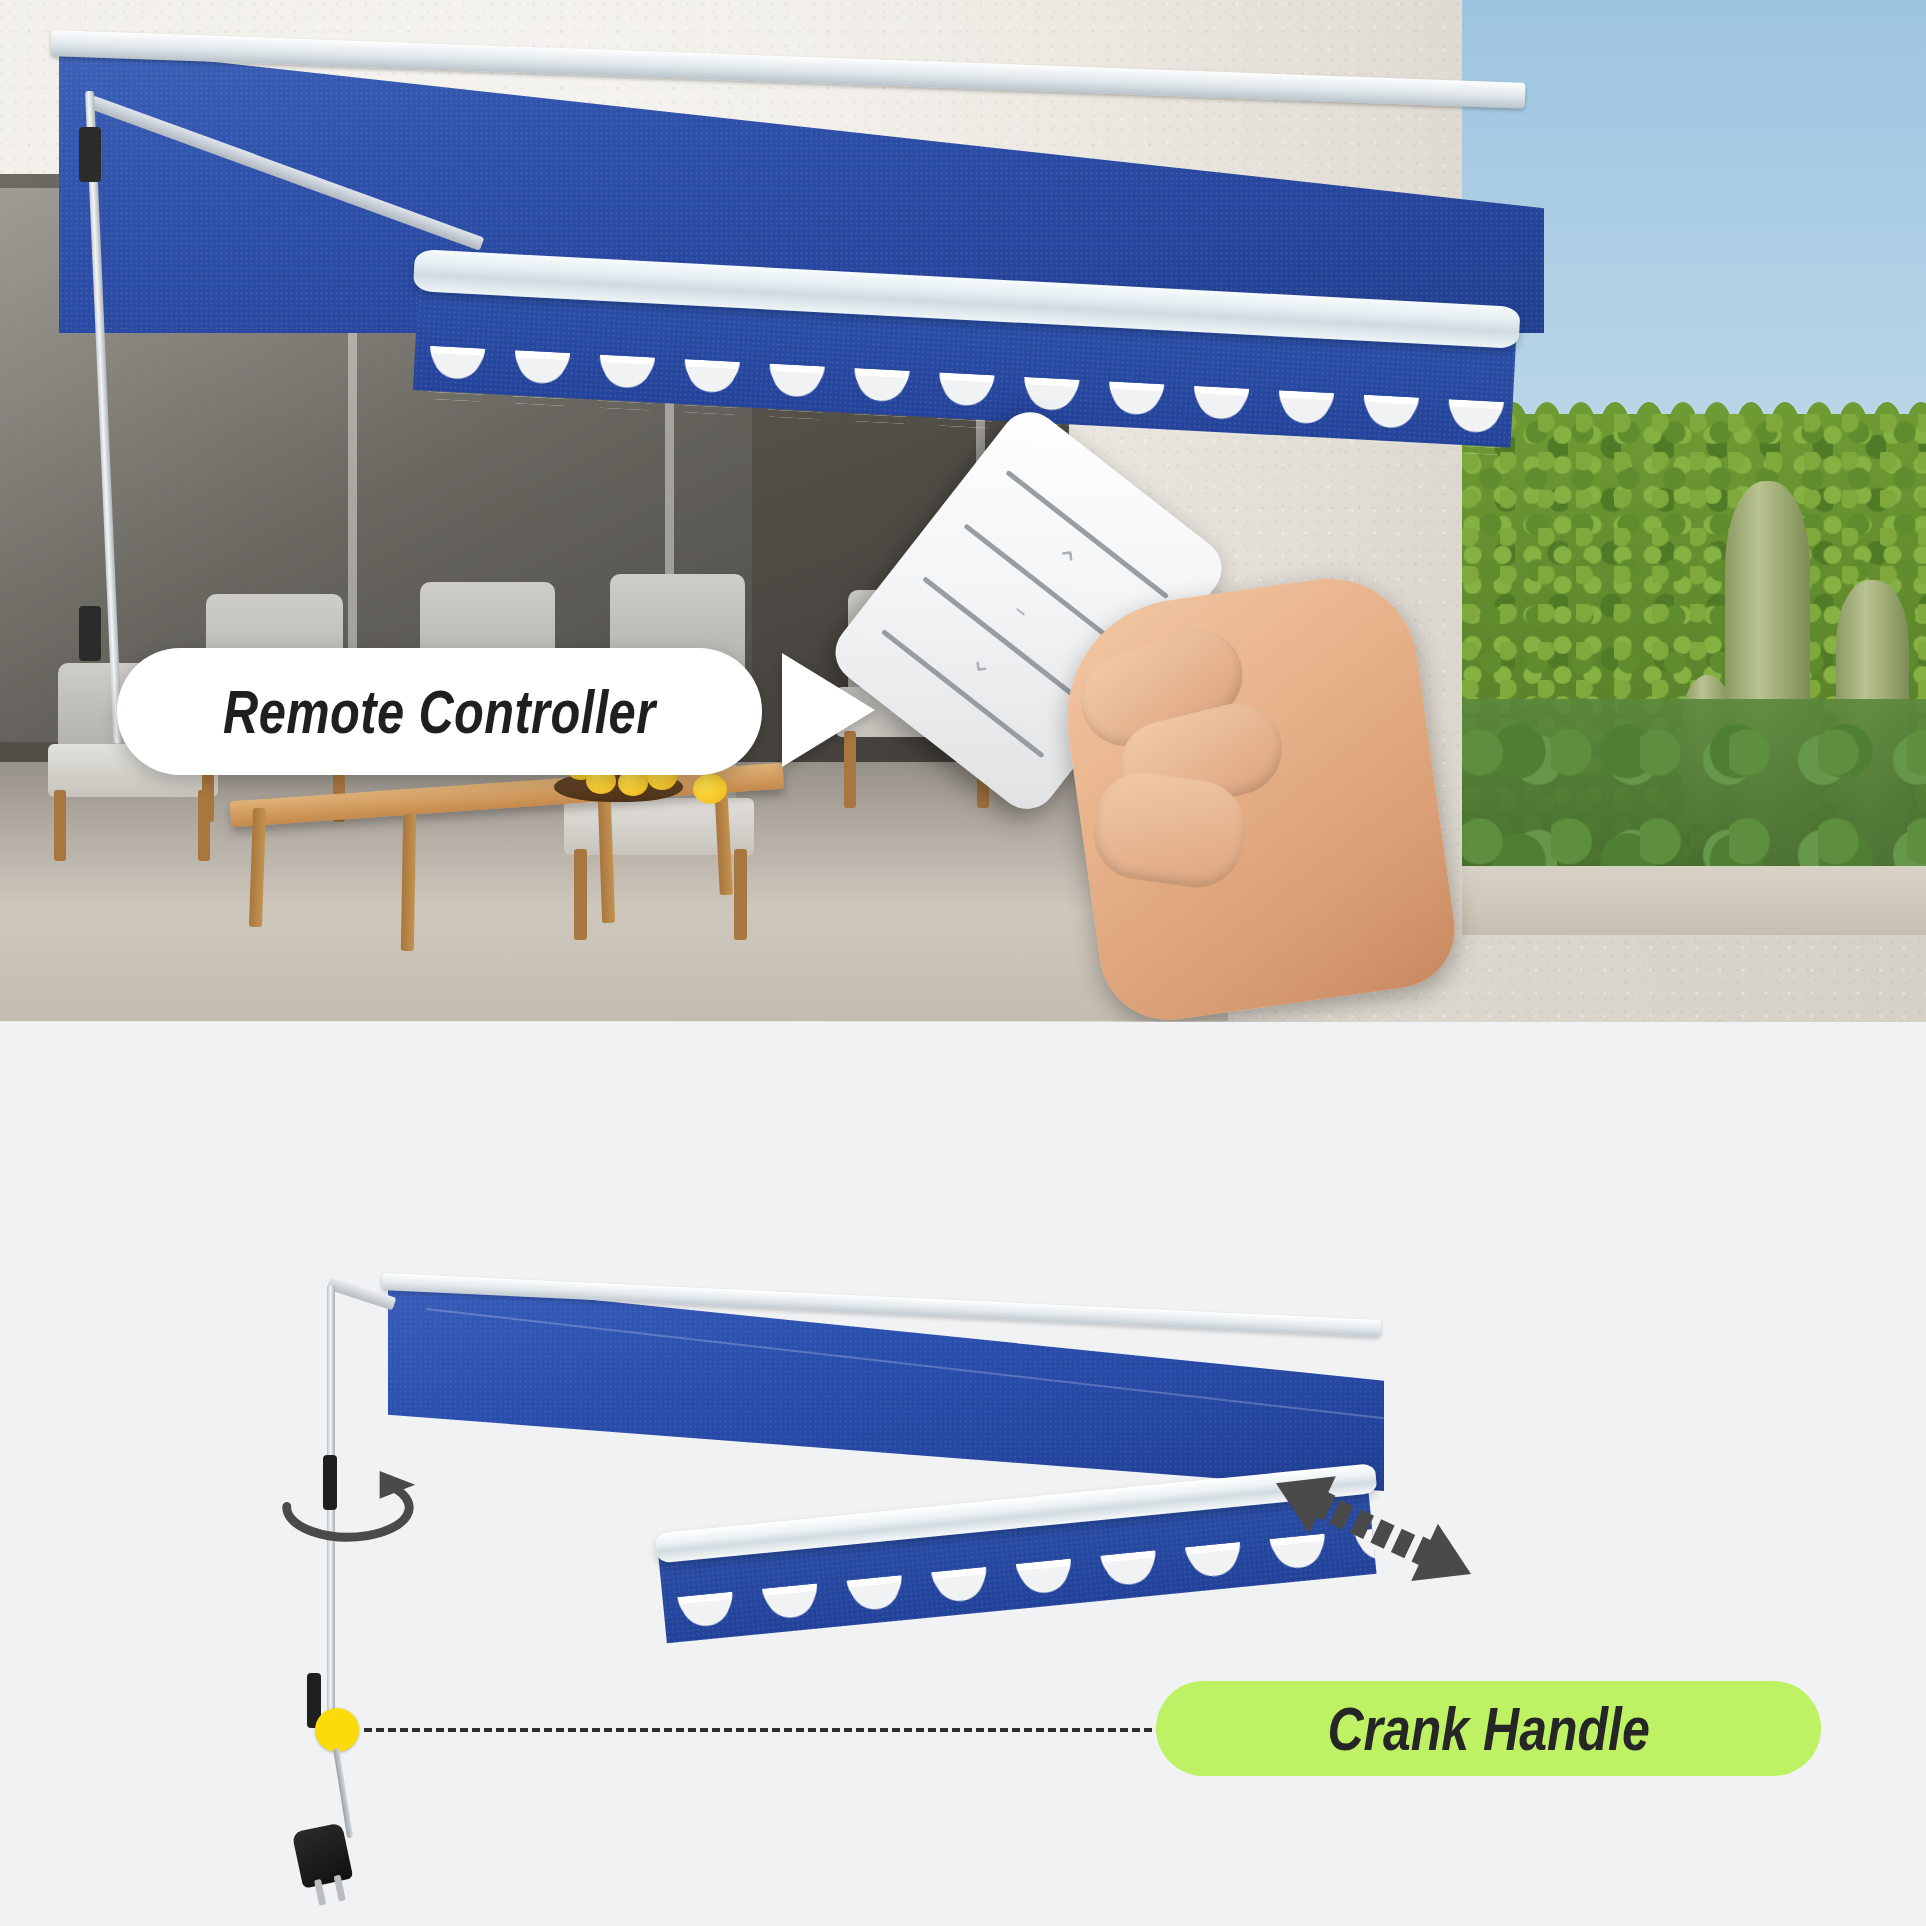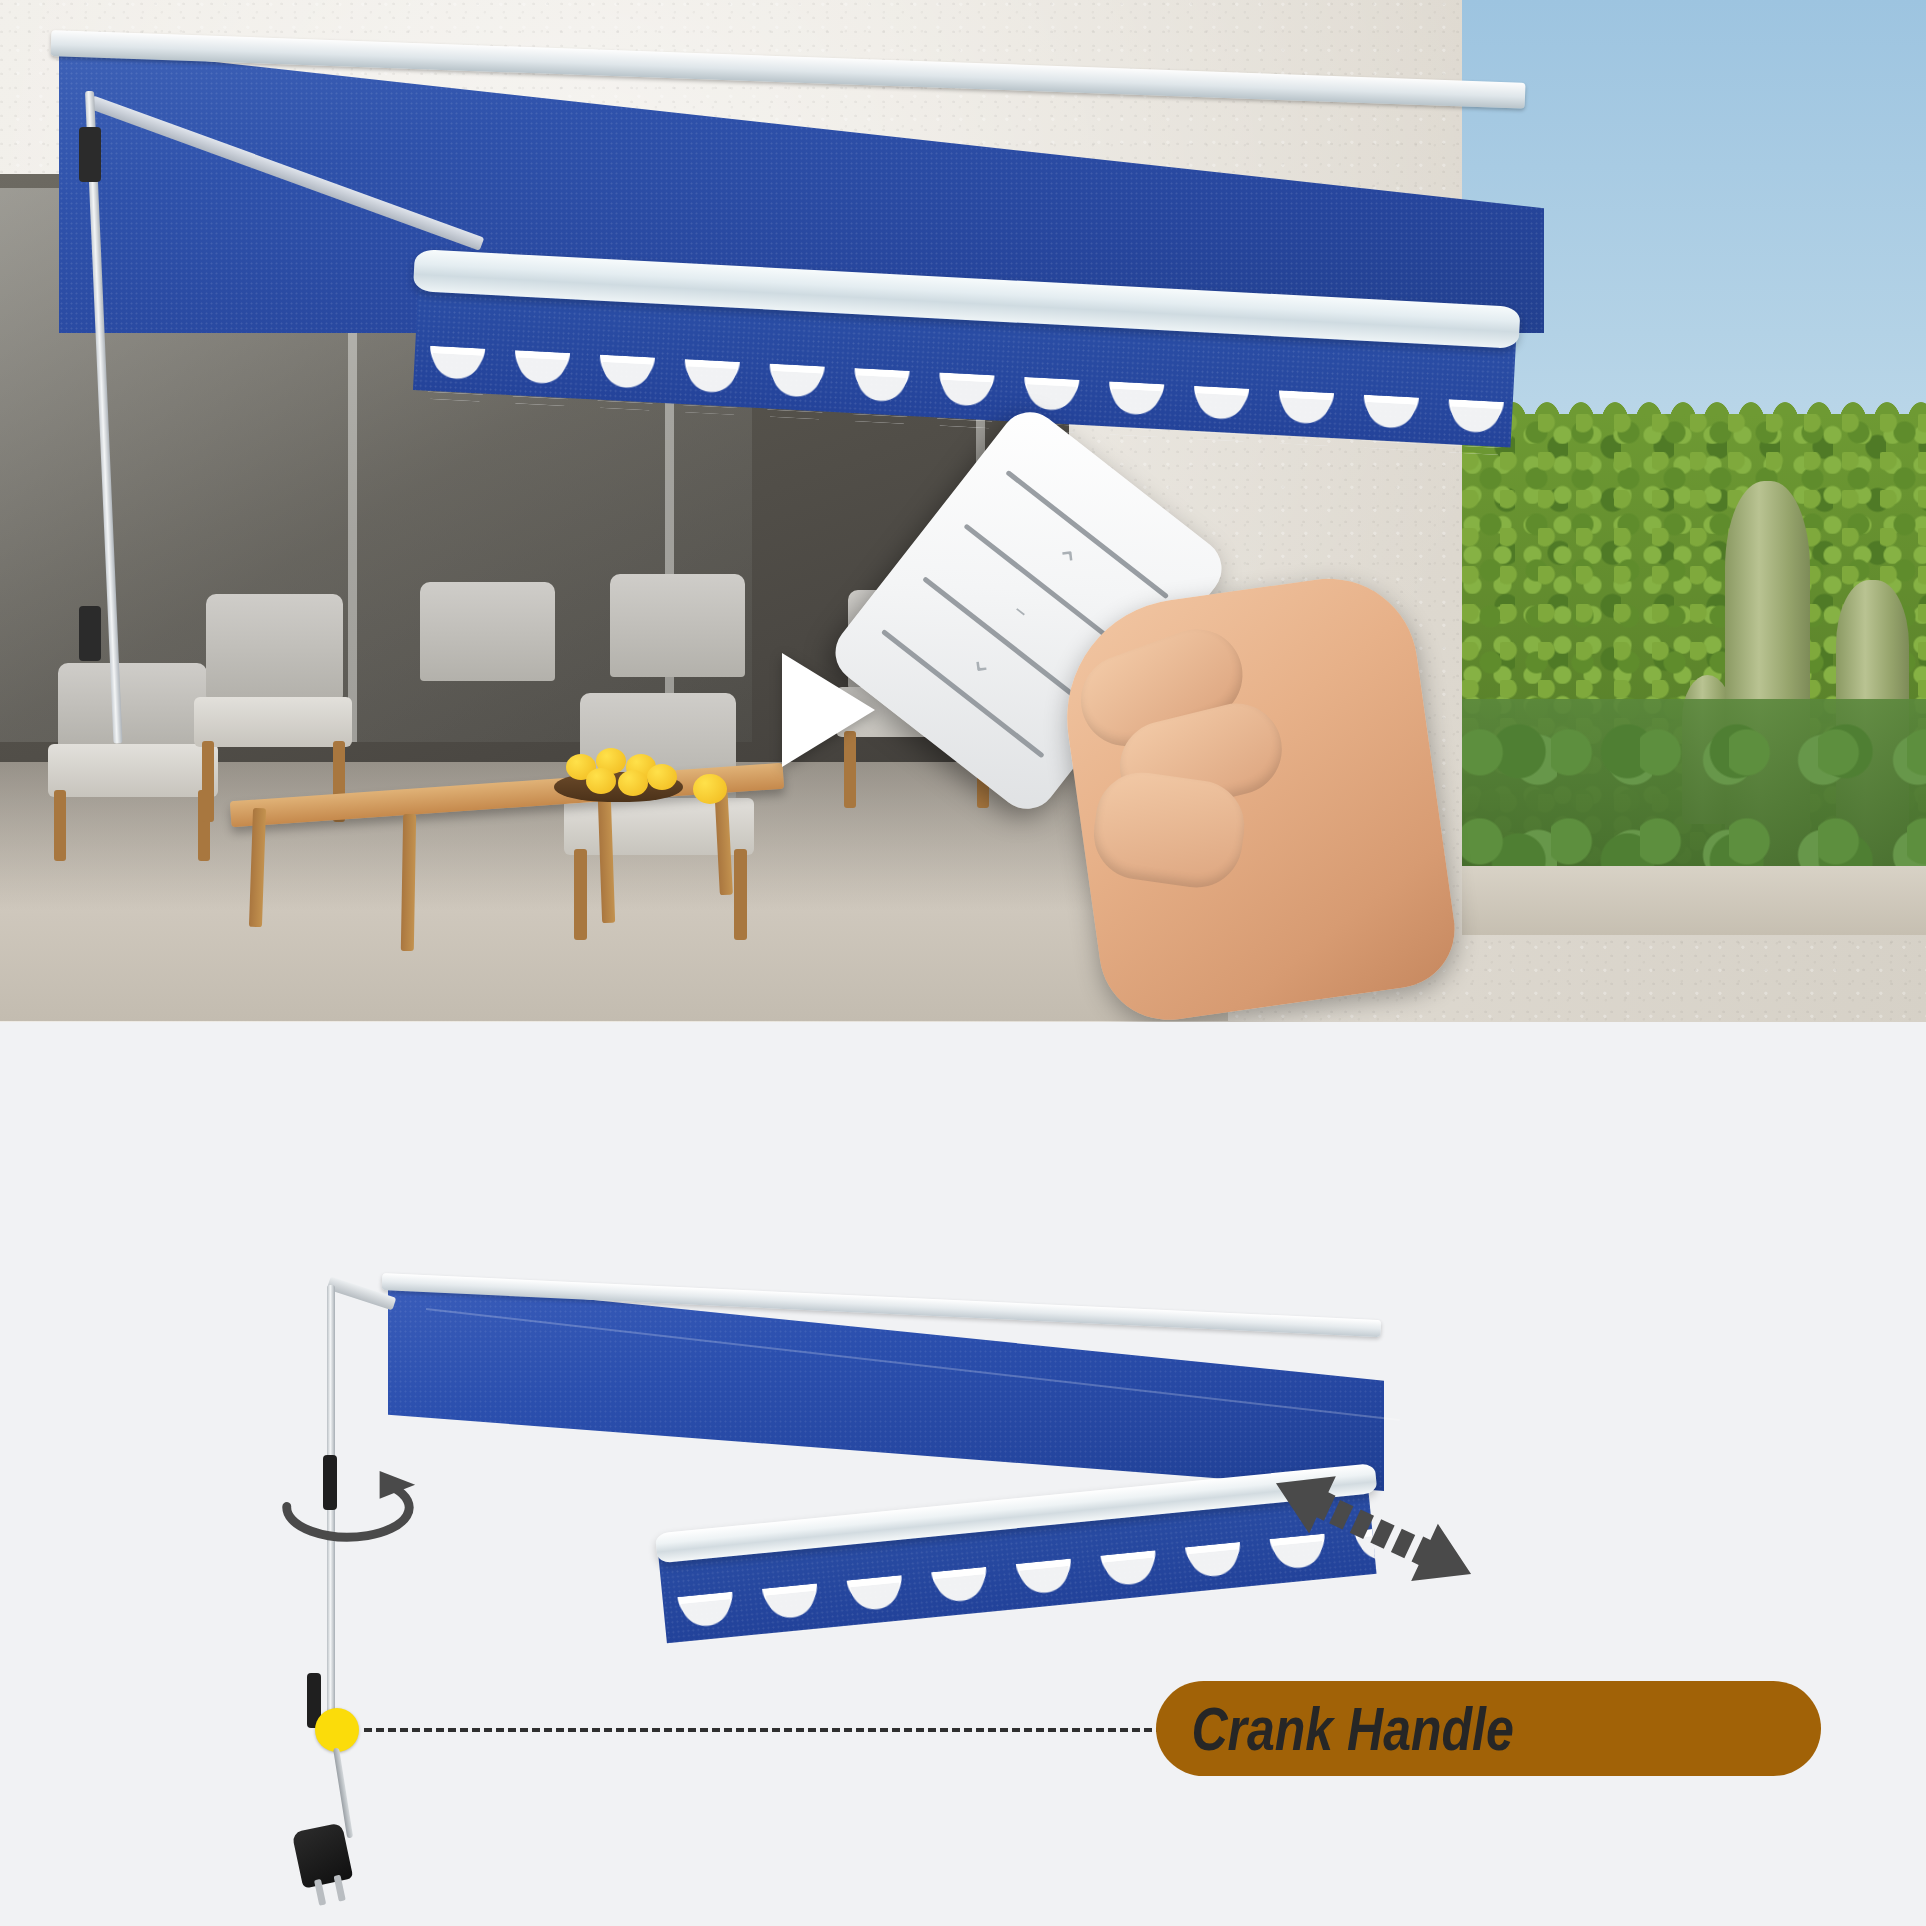--- a/index.html
+++ b/index.html
@@ -285,22 +285,22 @@
     position:absolute;left:297px;top:669px;width:51px;height:57px;
     background:linear-gradient(160deg,#2b2b2b,#101010);border-radius:10px 10px 6px 6px;transform:rotate(-12deg);
   }
   .prong{position:absolute;width:7px;height:26px;background:#b9bdc1;border-radius:2px;}
   .dashline{
     position:absolute;left:364px;top:570px;width:800px;height:0;
     border-top:4px dashed #2f2f2f;
   }
   .pill-crank{
     position:absolute;left:1156px;top:1681px;width:665px;height:95px;
-    background:#a16207;border-radius:48px;
-    display:flex;align-items:center;
+    background:#bef264;border-radius:48px;
+    display:flex;align-items:center;justify-content:center;
   }
   .pill-crank span{
     font-size:61px;font-style:italic;font-weight:600;color:#262626;
     transform:scaleX(.82);transform-origin:center;white-space:nowrap;
   }
 </style>
 </head>
 <body>
 
 <div class="page">
@@ -390,20 +390,23 @@
       <div class="chev" style="left:117px;top:85px;">⌃</div>
       <div class="chev" style="left:121px;top:154px;font-size:24px;">–</div>
       <div class="chev" style="left:117px;top:214px;">⌄</div>
     </div>
     <div class="hand">
       <div class="finger" style="left:16px;top:40px;width:166px;height:91px;transform:rotate(-12deg);"></div>
       <div class="finger" style="left:46px;top:115px;width:164px;height:91px;transform:rotate(-6deg);"></div>
       <div class="finger" style="left:12px;top:174px;width:149px;height:107px;transform:rotate(16deg);"></div>
     </div>
 
+    <div class="pill-remote">
+      <span>Remote Controller</span>
+    </div>
     <div class="play-tri"></div>
   </div>
 
 
   <div class="diagram">
     <div class="d-canopy"></div>
     <div class="d-seam"></div>
     <div class="d-topbar"></div>
     <div class="d-arm"></div>
     <div class="d-pole"></div>

